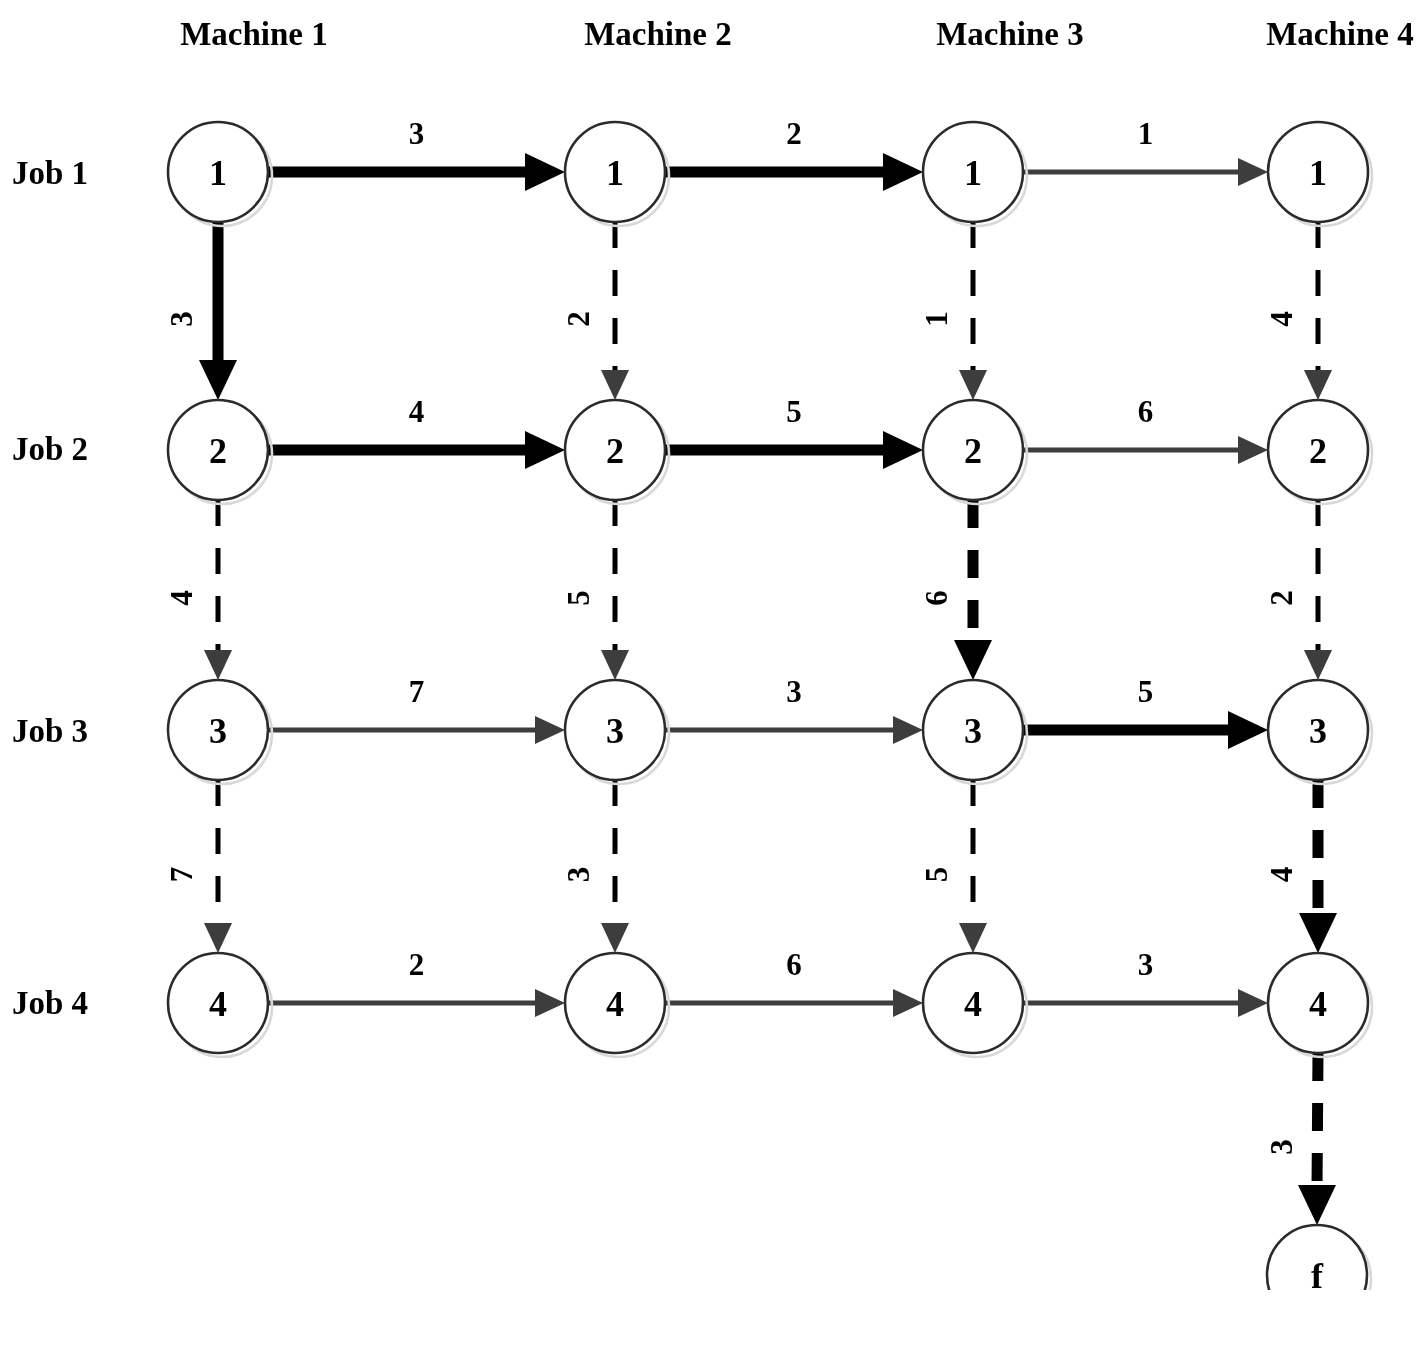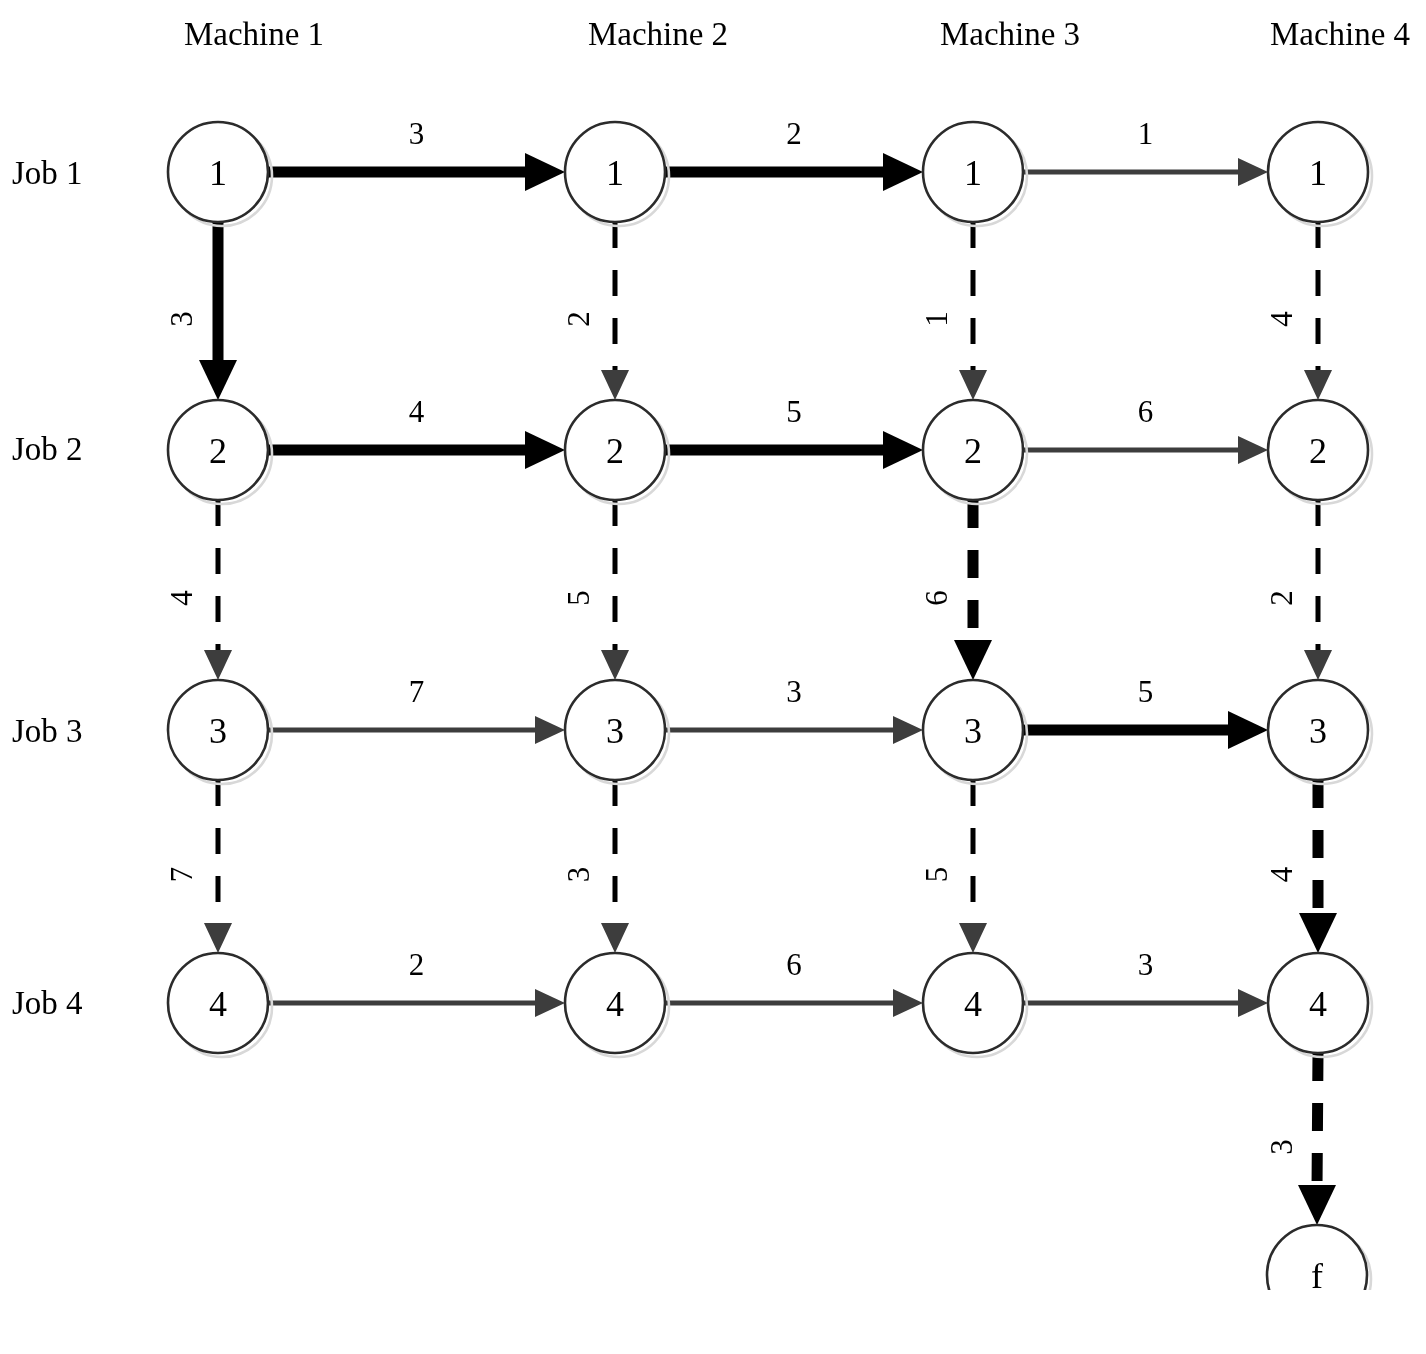--- a/index.html
+++ b/index.html
@@ -7,20 +7,21 @@
     padding: 0;
     background: #ffffff;
   }
   #stage {
     position: relative;
     width: 1426px;
     height: 1290px;
     background: #ffffff;
     font-family: "Liberation Serif", "DejaVu Serif", serif;
     overflow: hidden;
+    font-weight: bold;
   }
   svg#graph {
     position: absolute;
     left: 0;
     top: 0;
     width: 1426px;
     height: 1354px;
   }
   text {
     font-family: "Liberation Serif", "DejaVu Serif", serif;

